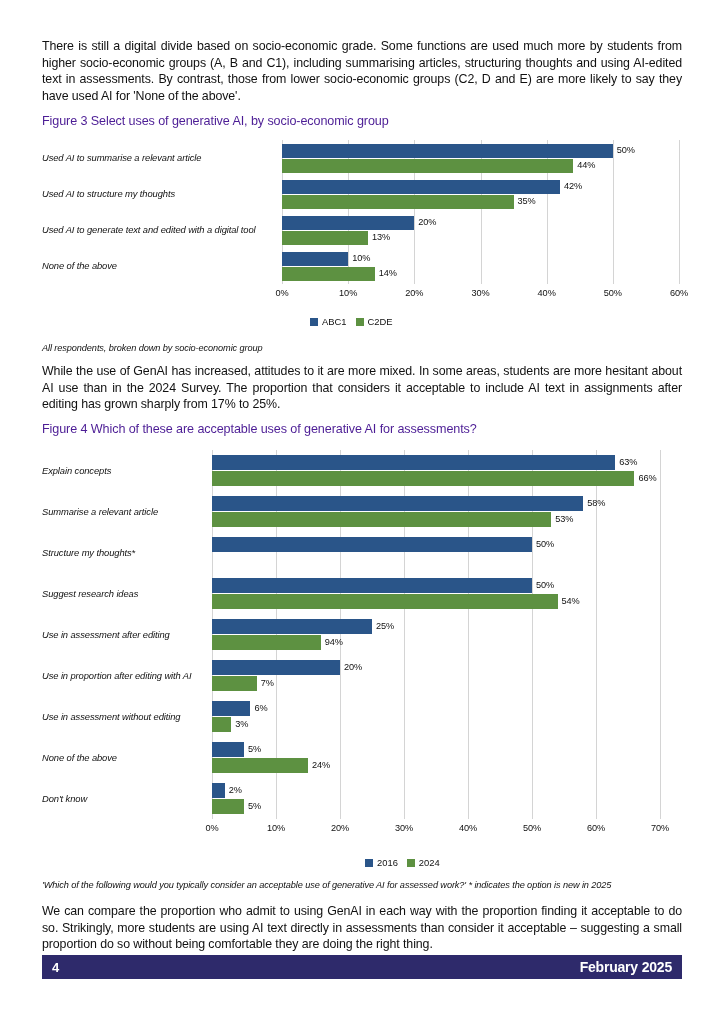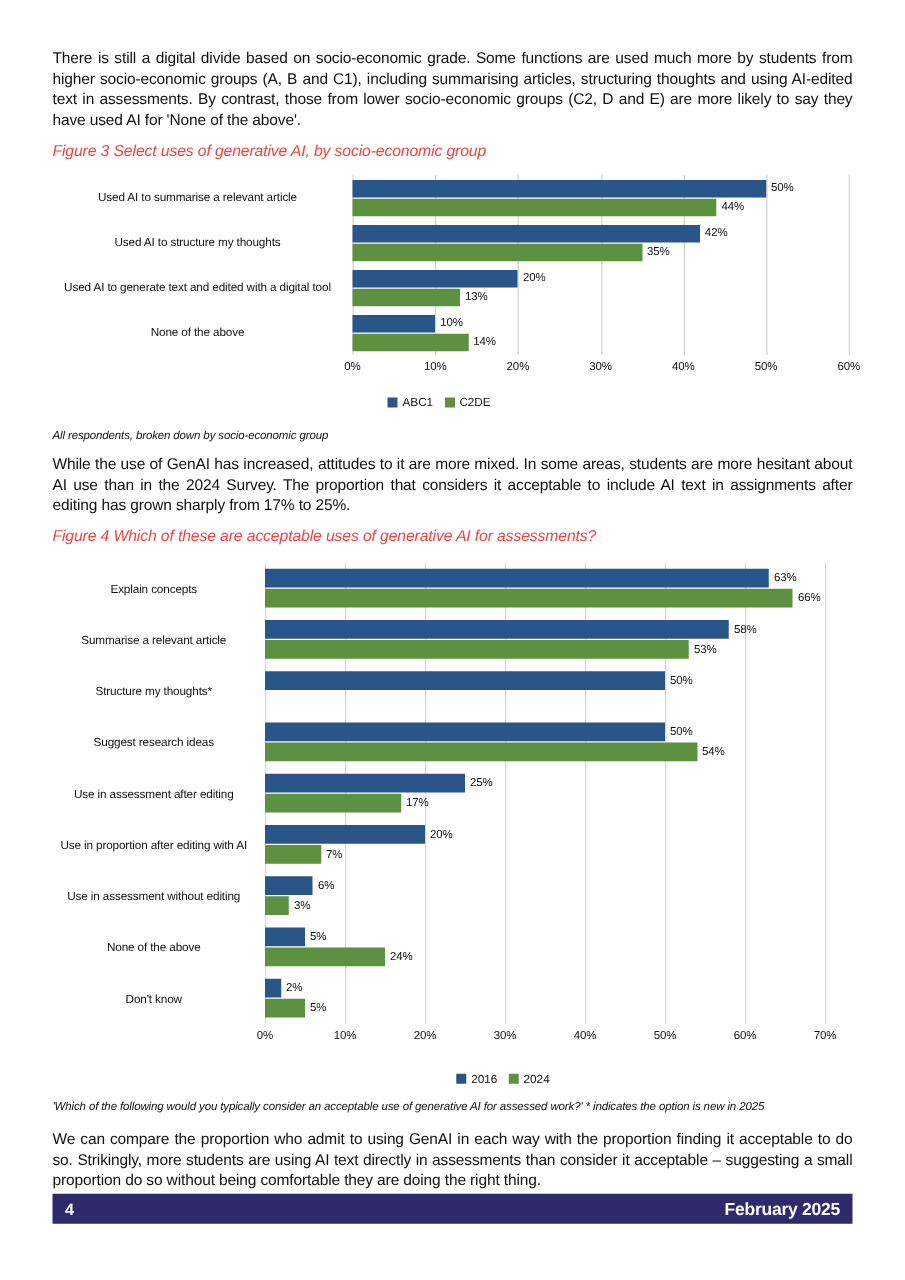--- a/index.html
+++ b/index.html
@@ -23,44 +23,44 @@
     font-size:12.4px;
     line-height:16.6px;
     text-align:justify;
     color:#111;
     margin:0;
     letter-spacing:-0.1px;
   }
 
   
   .fig-caption{
-    font-style:italic;
     font-size:12.6px;
     line-height:16px;
-    color:#ef4444;
+    color:#4c1d95;
     letter-spacing:-0.1px;
   }
   .fig-note{
     font-style:italic;
     font-size:9.2px;
     color:#111;
     letter-spacing:-0.1px;
   }
 
   
   .chart{ position:relative; width:640px; }
   .chart-inner{ position:relative; width:100%; height:100%; }
   .cat-label{
     position:absolute;
     right:0; 
-    text-align:center;
+    text-align:left;
     font-size:9.4px;
     color:#111;
     white-space:nowrap;
     letter-spacing:-0.1px;
+    font-style:italic;
   }
   .bar{
     position:absolute;
     left:0;
     height:14px;
   }
   .bar-value{
     position:absolute;
     font-size:9.2px;
     color:#111;
@@ -212,21 +212,21 @@
         <div class="bar-value" style="left: 494px; top: 92.5px;">50%</div>
         <div class="cat-label" style="width: 162px; left: 0px; top: 141.5px;">Suggest research ideas</div>
         <div class="bar" style="left: 170px; top: 132px; width: 320px; height: 15px; background: rgb(42, 85, 137);"></div>
         <div class="bar-value" style="left: 494px; top: 133.5px;">50%</div>
         <div class="bar" style="left: 170px; top: 148px; width: 345.6px; height: 15px; background: rgb(93, 145, 65);"></div>
         <div class="bar-value" style="left: 519.6px; top: 149.5px;">54%</div>
         <div class="cat-label" style="width: 162px; left: 0px; top: 182.5px;">Use in assessment after editing</div>
         <div class="bar" style="left: 170px; top: 173px; width: 160px; height: 15px; background: rgb(42, 85, 137);"></div>
         <div class="bar-value" style="left: 334px; top: 174.5px;">25%</div>
         <div class="bar" style="left: 170px; top: 189px; width: 108.8px; height: 15px; background: rgb(93, 145, 65);"></div>
-        <div class="bar-value" style="left: 282.8px; top: 190.5px;">17%</div>
+        <div class="bar-value" style="left: 282.8px; top: 190.5px;">94%</div>
         <div class="cat-label" style="width: 162px; left: 0px; top: 223.5px;">Use in proportion after editing with AI</div>
         <div class="bar" style="left: 170px; top: 214px; width: 128px; height: 15px; background: rgb(42, 85, 137);"></div>
         <div class="bar-value" style="left: 302px; top: 215.5px;">20%</div>
         <div class="bar" style="left: 170px; top: 230px; width: 44.8px; height: 15px; background: rgb(93, 145, 65);"></div>
         <div class="bar-value" style="left: 218.8px; top: 231.5px;">7%</div>
         <div class="cat-label" style="width: 162px; left: 0px; top: 264.5px;">Use in assessment without editing</div>
         <div class="bar" style="left: 170px; top: 255px; width: 38.4px; height: 15px; background: rgb(42, 85, 137);"></div>
         <div class="bar-value" style="left: 212.4px; top: 256.5px;">6%</div>
         <div class="bar" style="left: 170px; top: 271px; width: 19.2px; height: 15px; background: rgb(93, 145, 65);"></div>
         <div class="bar-value" style="left: 193.2px; top: 272.5px;">3%</div>

